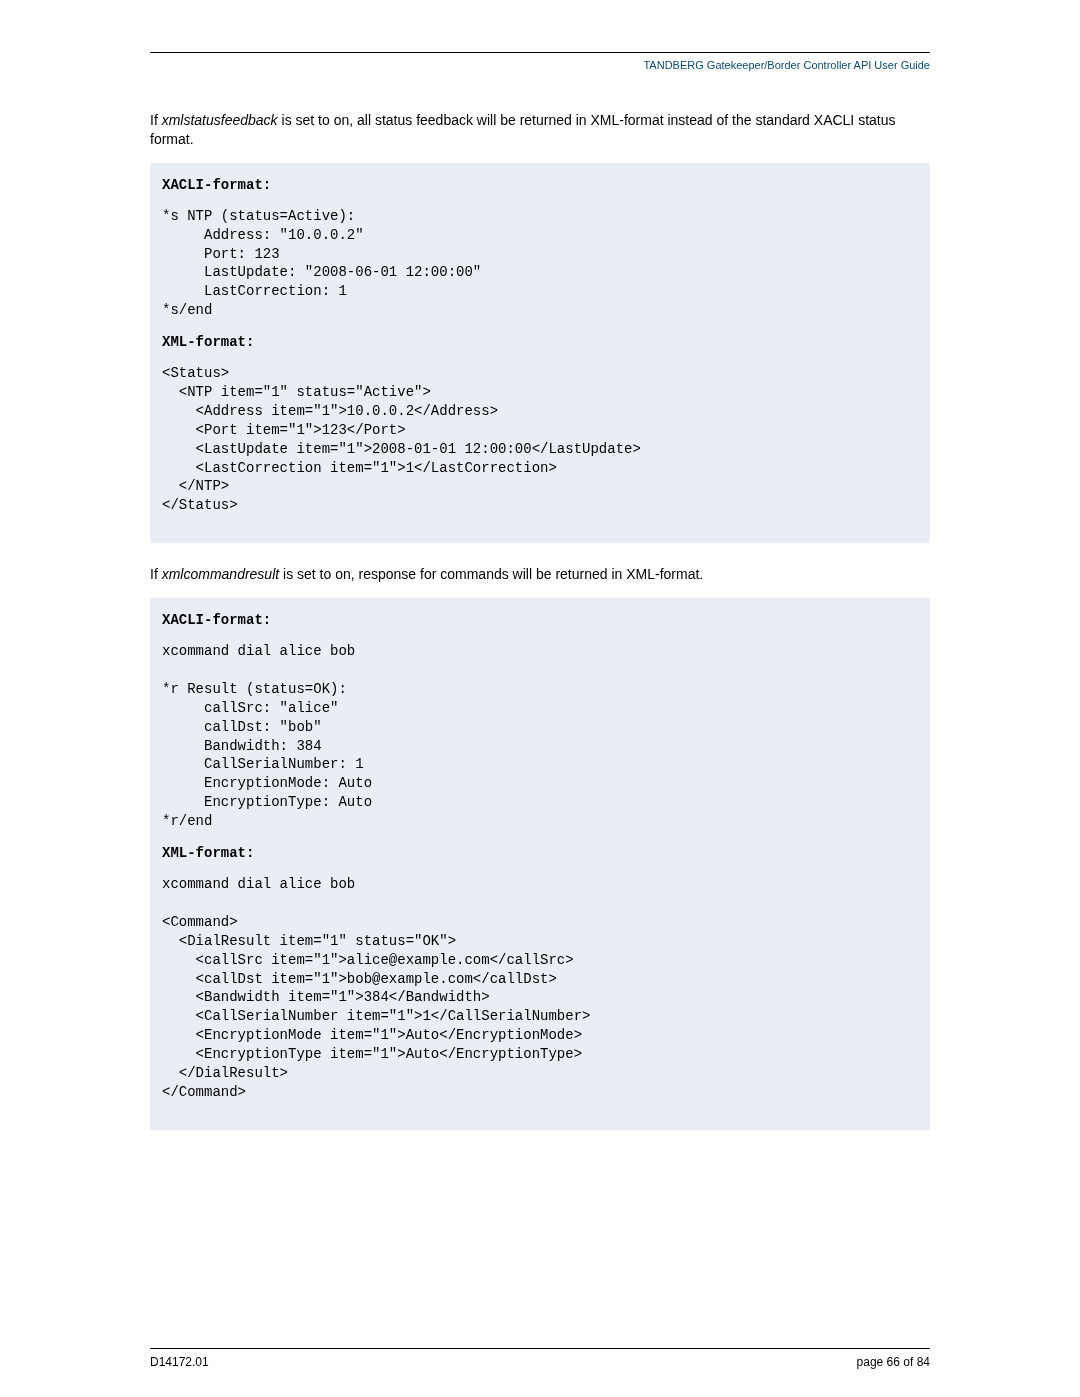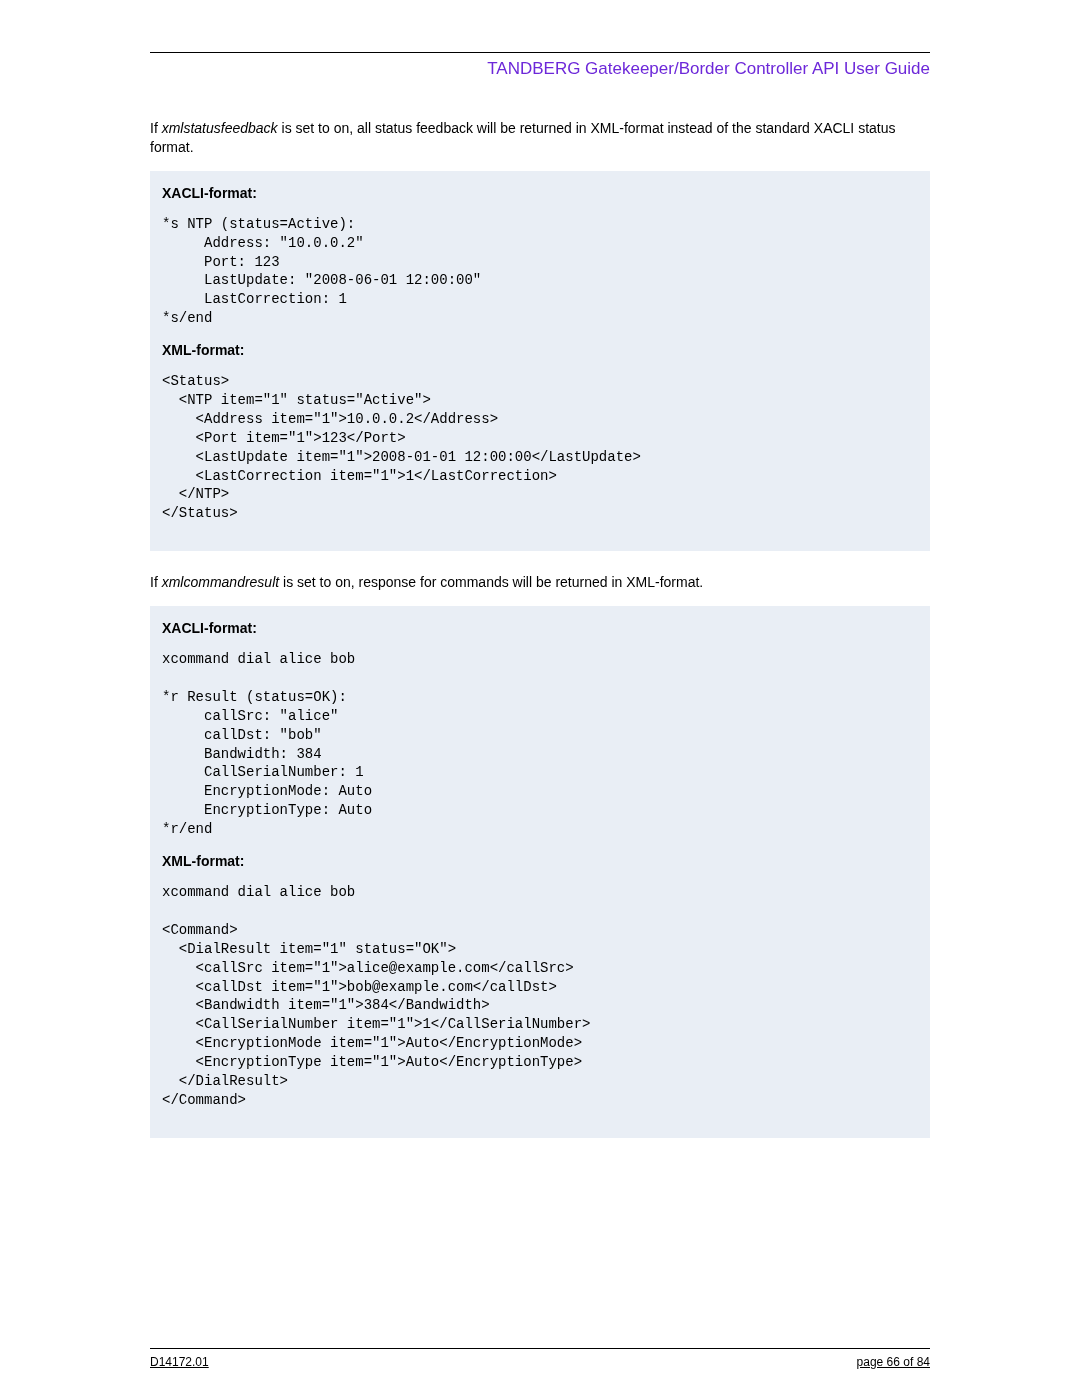--- a/index.html
+++ b/index.html
@@ -18,22 +18,22 @@
     display: flex;
     flex-direction: column;
   }
   .top-rule {
     border-top: 1px solid #000;
     margin-bottom: 6px;
   }
   .header-row {
     display: flex;
     justify-content: flex-end;
-    font-size: 17px;
-    color: #6d28d9;
+    font-size: 11px;
+    color: #0c4a6e;
     margin-bottom: 40px;
   }
   .cmd-heading {
     font-family: "Courier New", Courier, monospace;
     font-weight: bold;
     font-size: 14px;
     margin-bottom: 10px;
   }
   .body-text {
     font-size: 14px;
@@ -46,37 +46,36 @@
     background: #e9eef5;
     padding: 10px 12px 14px 12px;
     margin-bottom: 22px;
   }
   .example-title {
     font-weight: bold;
     font-size: 14px;
     margin-bottom: 14px;
   }
   .sub-heading {
-    font-family: Liberation Sans, sans-serif;
+    font-family: Liberation Mono, monospace;
     font-weight: bold;
     font-size: 14px;
     margin: 4px 0 14px 0;
   }
   pre {
     font-family: "Courier New", Courier, monospace;
     font-size: 14px;
     line-height: 1.35;
     margin: 0 0 14px 0;
     white-space: pre;
   }
   .footer-rule {
     border-top: 1px solid #000;
     margin-top: auto;
     padding-top: 6px;
-    text-decoration: underline;
   }
   .footer-row {
     display: flex;
     justify-content: space-between;
     font-size: 12px;
   }
 </style>
 </head>
 <body>
 

